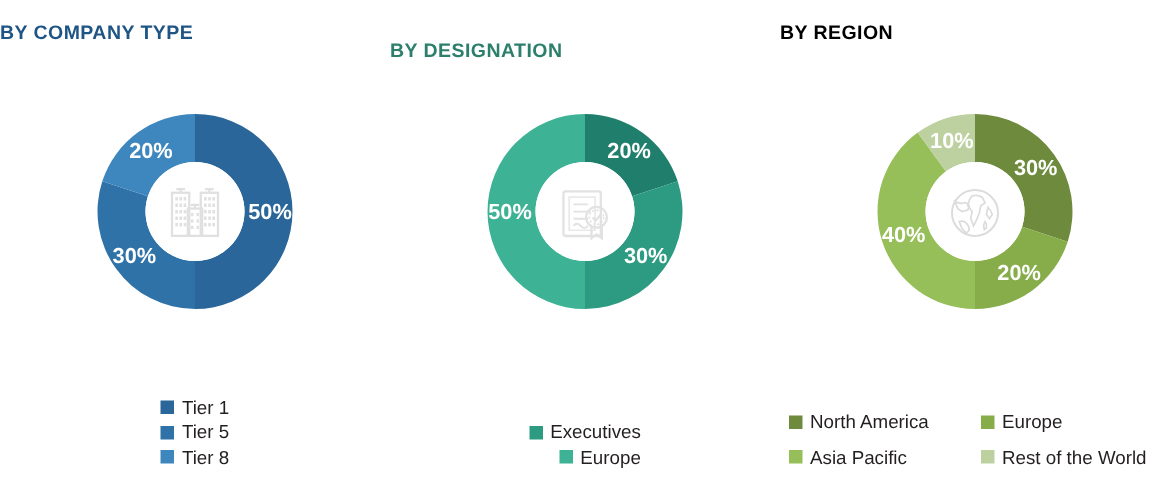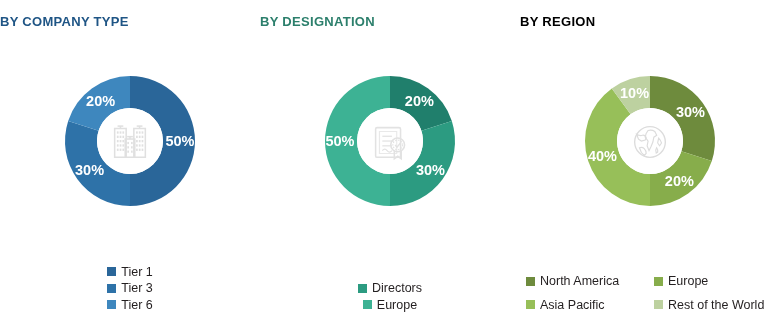--- a/index.html
+++ b/index.html
@@ -66,21 +66,21 @@
   .legend {
     position: absolute;
     left: 0;
     bottom: 8px;
     width: 260px;
     box-sizing: border-box;
   }
   .legend-col {
     display: flex;
     flex-direction: column;
-    align-items: center;
+    align-items: flex-end;
     gap: 4px;
   }
   .legend-grid {
     display: grid;
     grid-template-columns: 128px 128px;
     row-gap: 11px;
     padding-left: 6px;
   }
   .legend-item {
     display: flex;
@@ -179,32 +179,32 @@
     </div>
 
     <div class="legend legend-centered">
       <div class="legend-col" id="legend-0">
           <div class="legend-item">
             <span class="swatch" style="background: rgb(42, 102, 153);"></span>
             <span class="legend-label">Tier 1</span>
           </div>
           <div class="legend-item">
             <span class="swatch" style="background: rgb(46, 114, 168);"></span>
-            <span class="legend-label">Tier 3</span>
+            <span class="legend-label">Tier 5</span>
           </div>
           <div class="legend-item">
             <span class="swatch" style="background: rgb(62, 135, 190);"></span>
-            <span class="legend-label">Tier 6</span>
+            <span class="legend-label">Tier 8</span>
           </div>
         </div>
     </div>
   </div>
 
   <div class="panel">
-    <div class="panel-title" style="color: rgb(44, 127, 108);">BY DESIGNATION</div>
+    <div class="panel-title" style="color: rgb(44, 127, 108); margin-top: 12px;">BY DESIGNATION</div>
 
     <div class="chart-wrap">
       <svg class="donut-svg" id="donut-1" width="200" height="195" viewBox="0 0 200 195">
           <path d="M 100 32 A 65 65 0 0 1 161.818673559185 76.91389536562842 L 131.38486503774007 86.80243918562674 A 33 33 0 0 0 100 64 Z" fill="#207F6C"></path>
           <text x="129.38926261462365" y="61.54915028125263" text-anchor="middle" class="pct-label">20%</text>
           <path d="M 161.818673559185 76.91389536562842 A 65 65 0 0 1 100 162 L 100 130 A 33 33 0 0 0 131.38486503774007 86.80243918562674 Z" fill="#2C9B81"></path>
           <text x="140.45084971874738" y="131.38926261462365" text-anchor="middle" class="pct-label">30%</text>
           <path d="M 100 162 A 65 65 0 0 1 99.99999999999999 32 L 100 64 A 33 33 0 0 0 100 130 Z" fill="#3DB294"></path>
           <text x="50" y="102" text-anchor="middle" class="pct-label">50%</text>
           <circle cx="100" cy="97" r="33" fill="#ffffff"></circle>
@@ -224,21 +224,21 @@
             <path d="M29.3 27.2 l2 2.2 l3.6 -4.3" stroke-width="1.5"></path>
           </g>
         </svg>
       </div>
     </div>
 
     <div class="legend legend-centered">
       <div class="legend-col" id="legend-1">
           <div class="legend-item">
             <span class="swatch" style="background: rgb(44, 155, 129);"></span>
-            <span class="legend-label">Directors</span>
+            <span class="legend-label">Executives</span>
           </div>
           <div class="legend-item">
             <span class="swatch" style="background: rgb(61, 178, 148);"></span>
             <span class="legend-label">Europe</span>
           </div>
         </div>
     </div>
   </div>
 
   <div class="panel">

